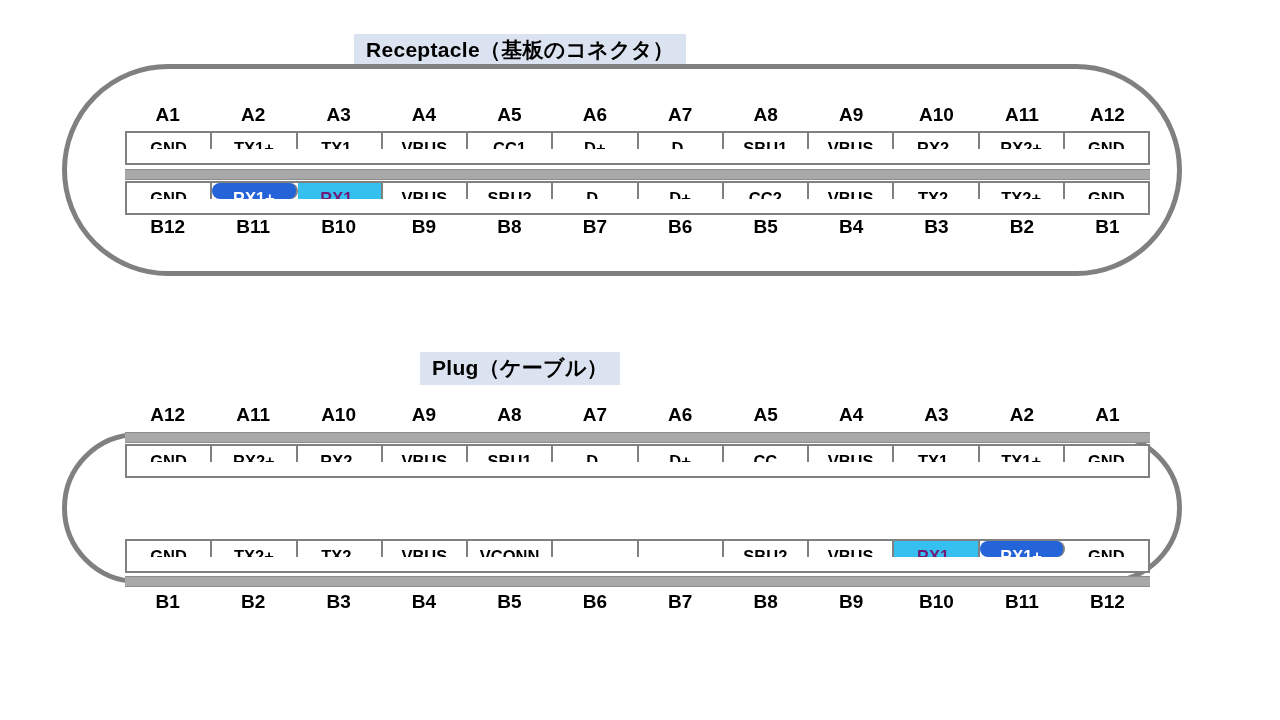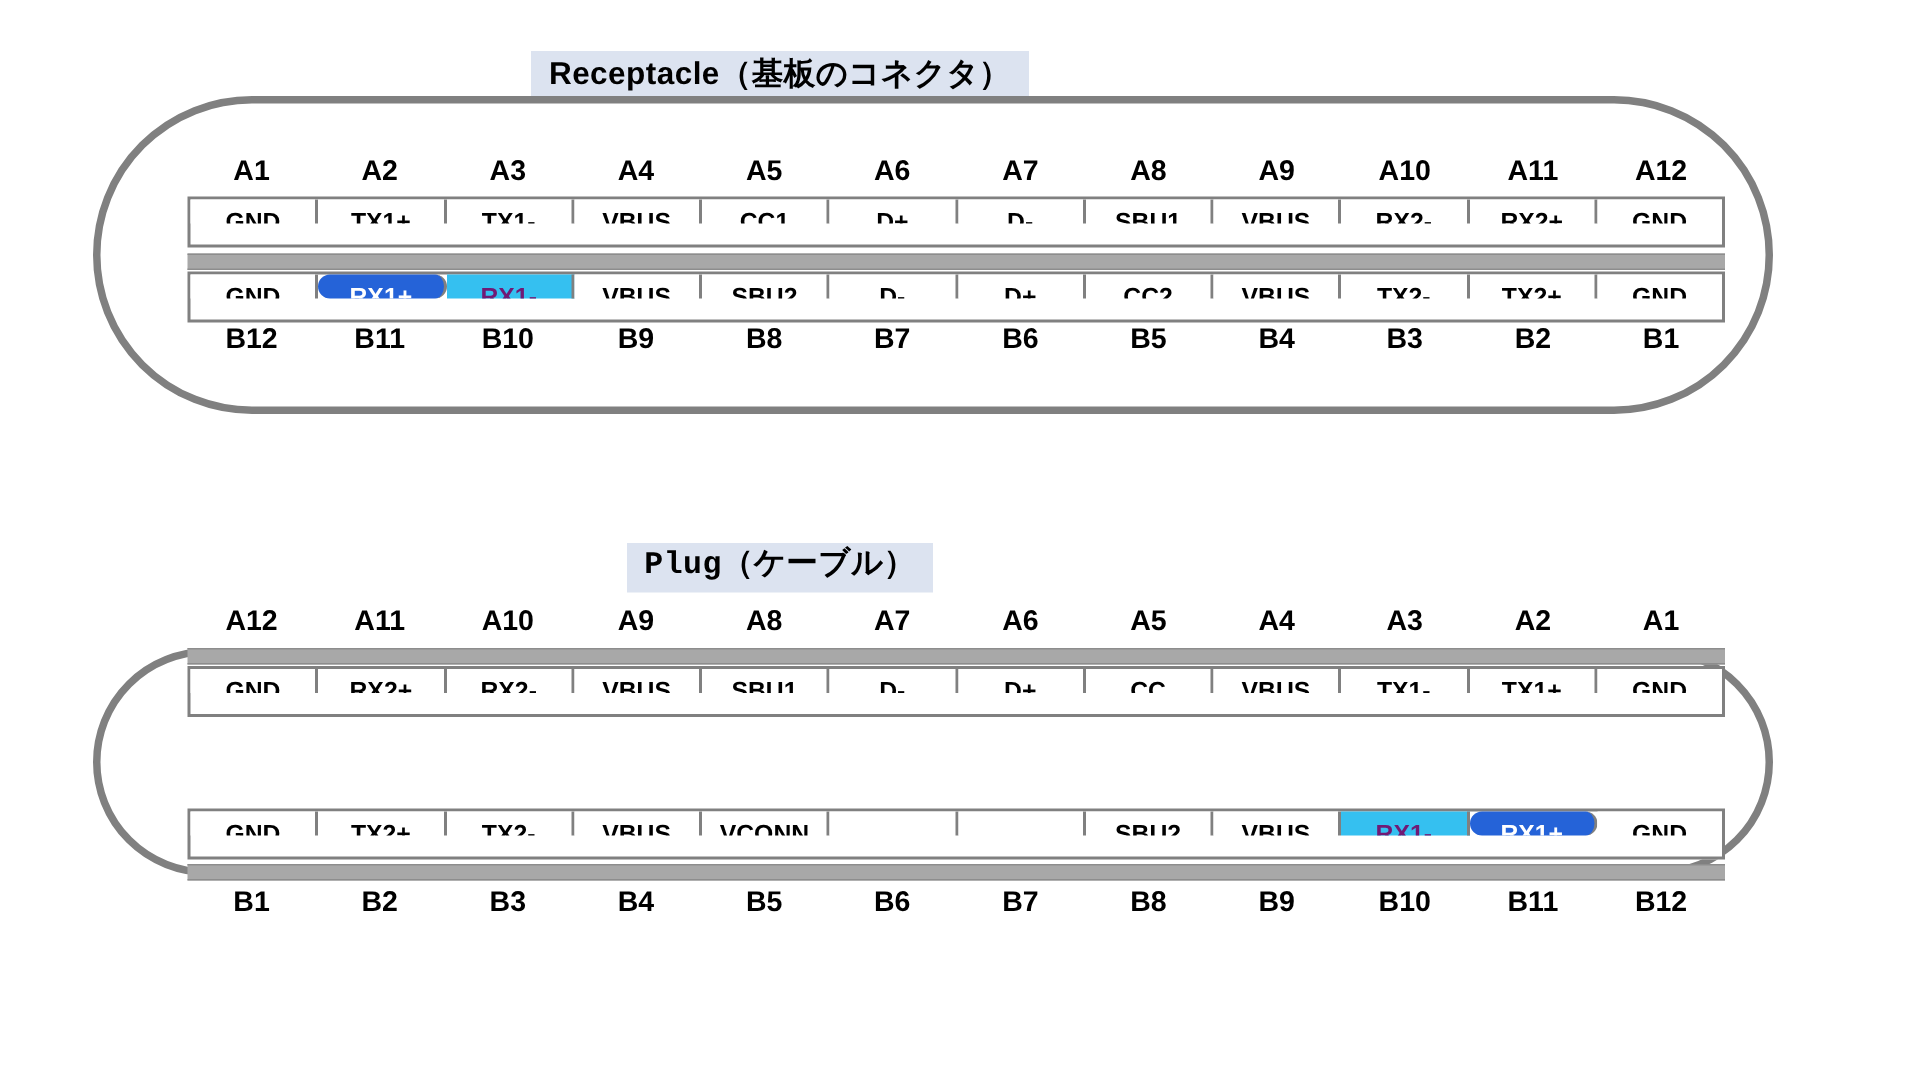--- a/index.html
+++ b/index.html
@@ -172,21 +172,21 @@
     <div>B4</div>
     <div>B3</div>
     <div>B2</div>
     <div>B1</div>
   </div>
 
 </div>
 
 <div class="section">
 
-  <div class="title-wrap" style="top:362px;font-family:Liberation Mono, monospace;">
+  <div class="title-wrap" style="top:352px;">
     <span class="title-chip">Plug（ケーブル）</span>
   </div>
 
   <div class="body-outline plug-outline" style="left:62px; top:432px; width:1120px; height:152px;"></div>
 
   <div class="pin-labels" style="left:125px; top:405px; width:1025px;">
     <div>A12</div>
     <div>A11</div>
     <div>A10</div>
     <div>A9</div>

